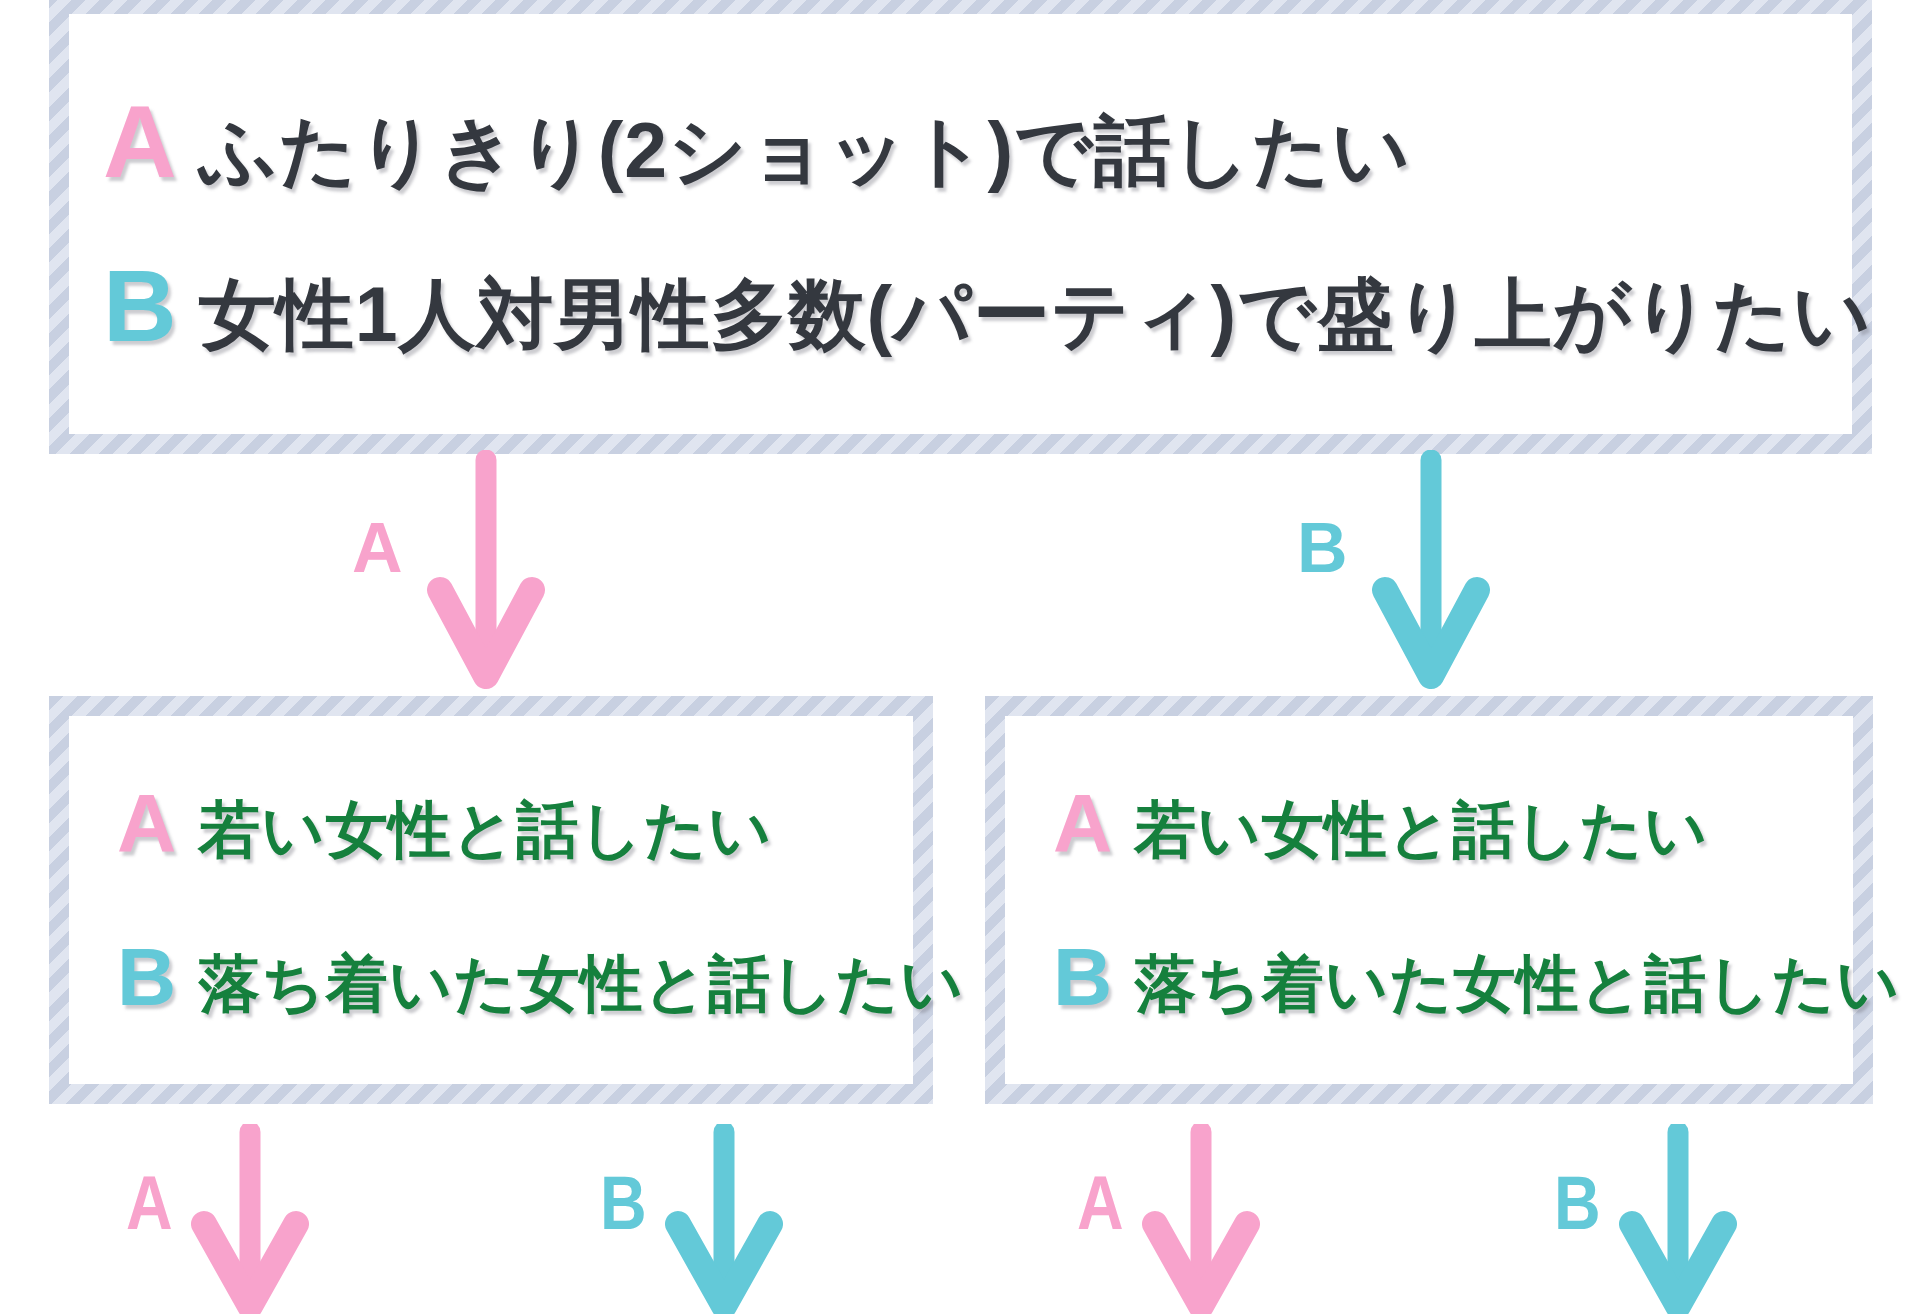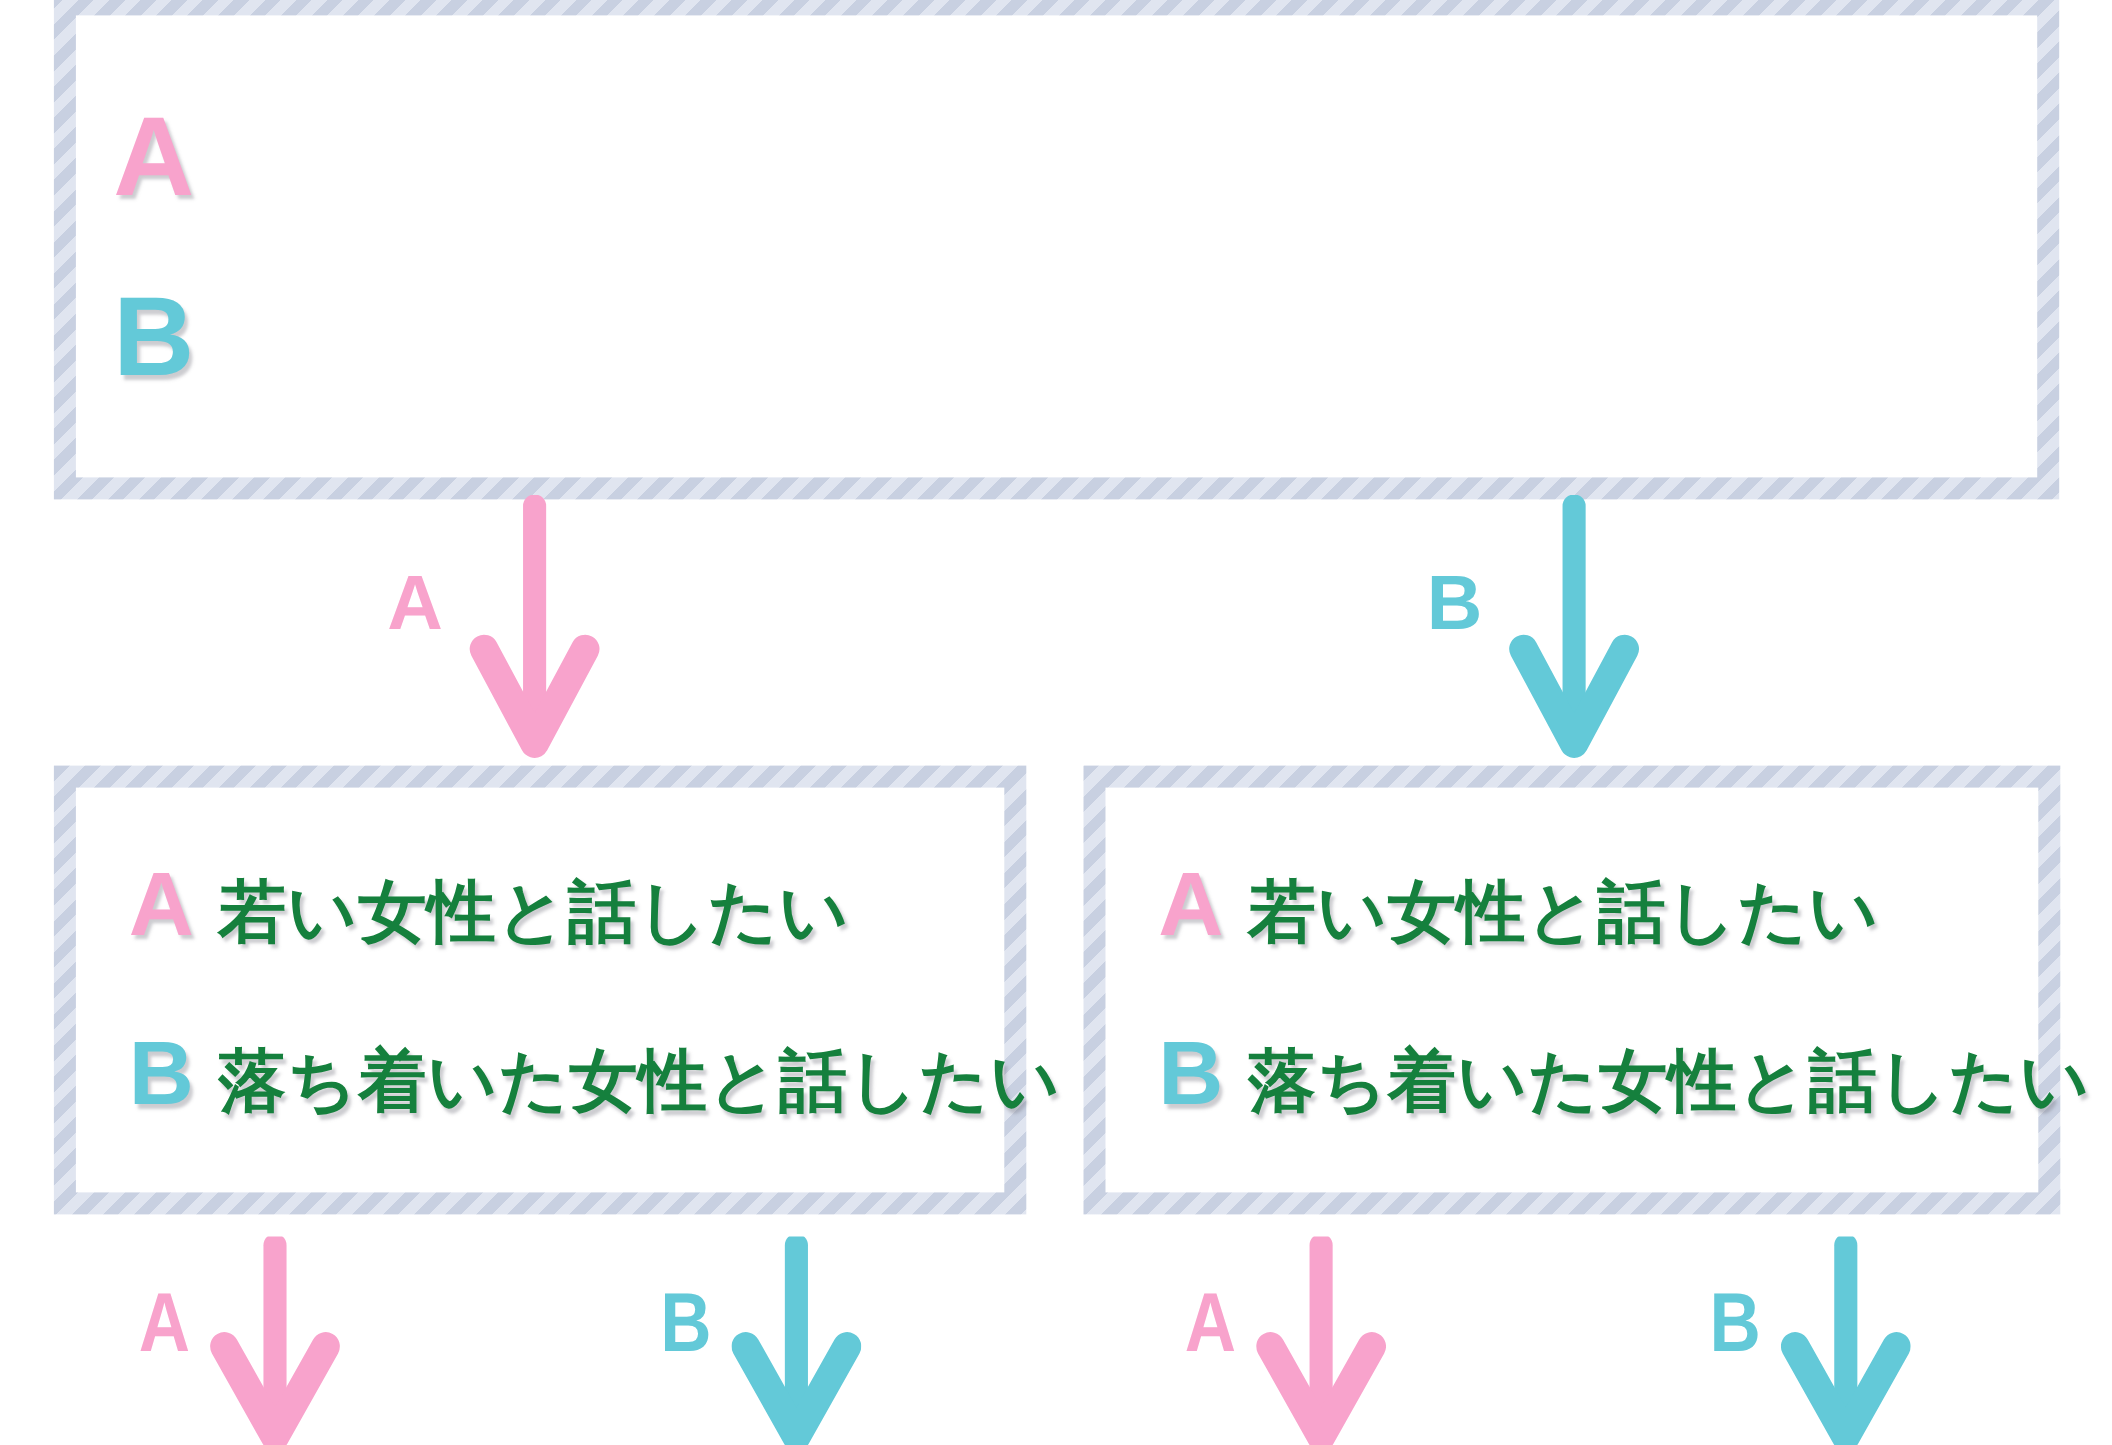--- a/index.html
+++ b/index.html
@@ -69,23 +69,25 @@
 </style>
 </head>
 <body>
 
 <div id="stage">
 
   <div id="root-box" class="stripe-box">
     <div class="inner">
       <div class="opt-line">
         <span class="opt-letter pink">A</span>
+        <span class="opt-text">ふたりきり(2ショット)で話したい</span>
       </div>
       <div class="opt-line">
         <span class="opt-letter teal">B</span>
+        <span class="opt-text">女性1人対男性多数(パーティ)で盛り上がりたい</span>
       </div>
     </div>
   </div>
 
   <div class="connector mid" style="left:352px;">
     <span class="conn-label pink">A</span>
     <svg class="arrow-svg" width="122" height="240" viewBox="0 0 122 240">
       <line x1="61" y1="10" x2="61" y2="206" stroke="#f8a3cc" stroke-width="21" stroke-linecap="round"></line>
       <polyline points="15,140 61,226 107,140" fill="none" stroke="#f8a3cc" stroke-width="26" stroke-linecap="round" stroke-linejoin="round"></polyline>
     </svg>

